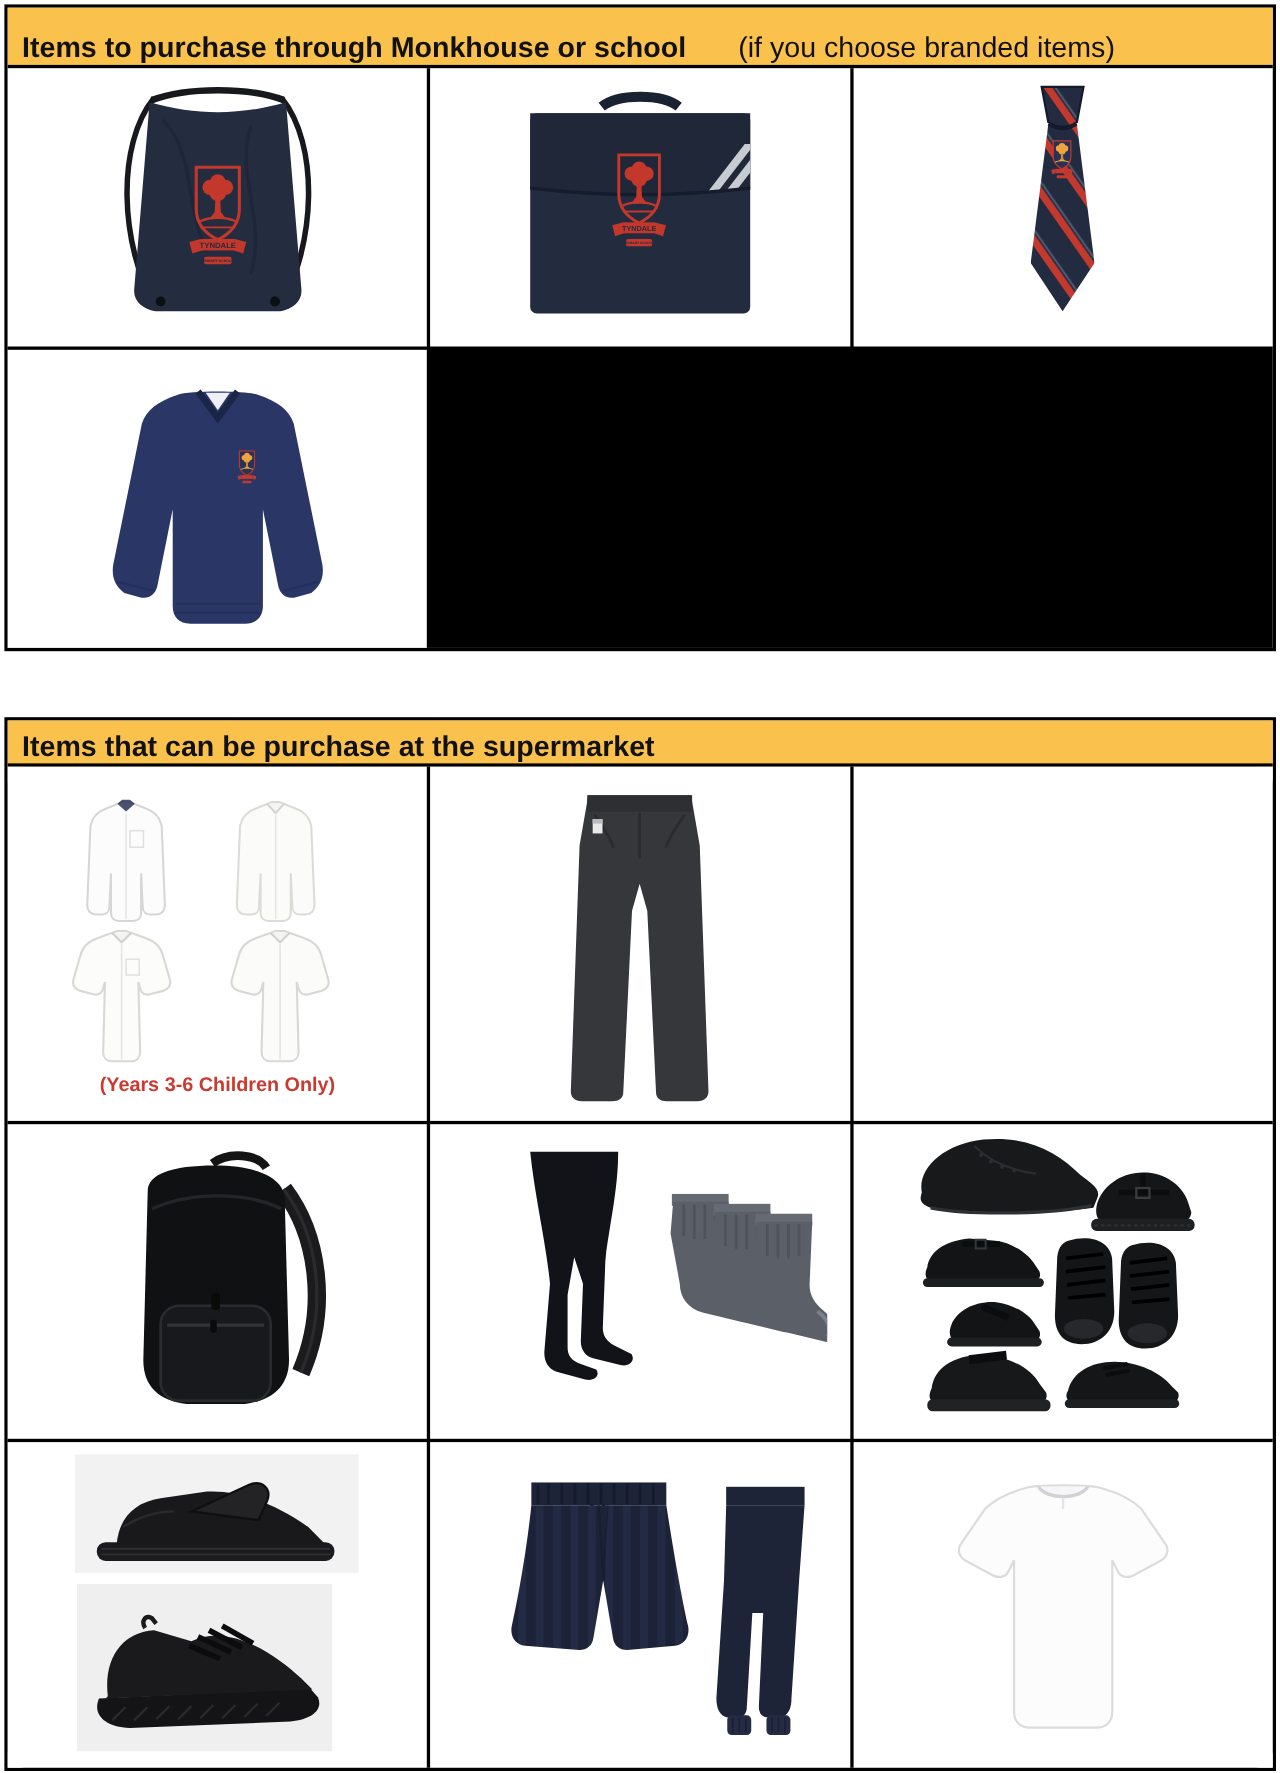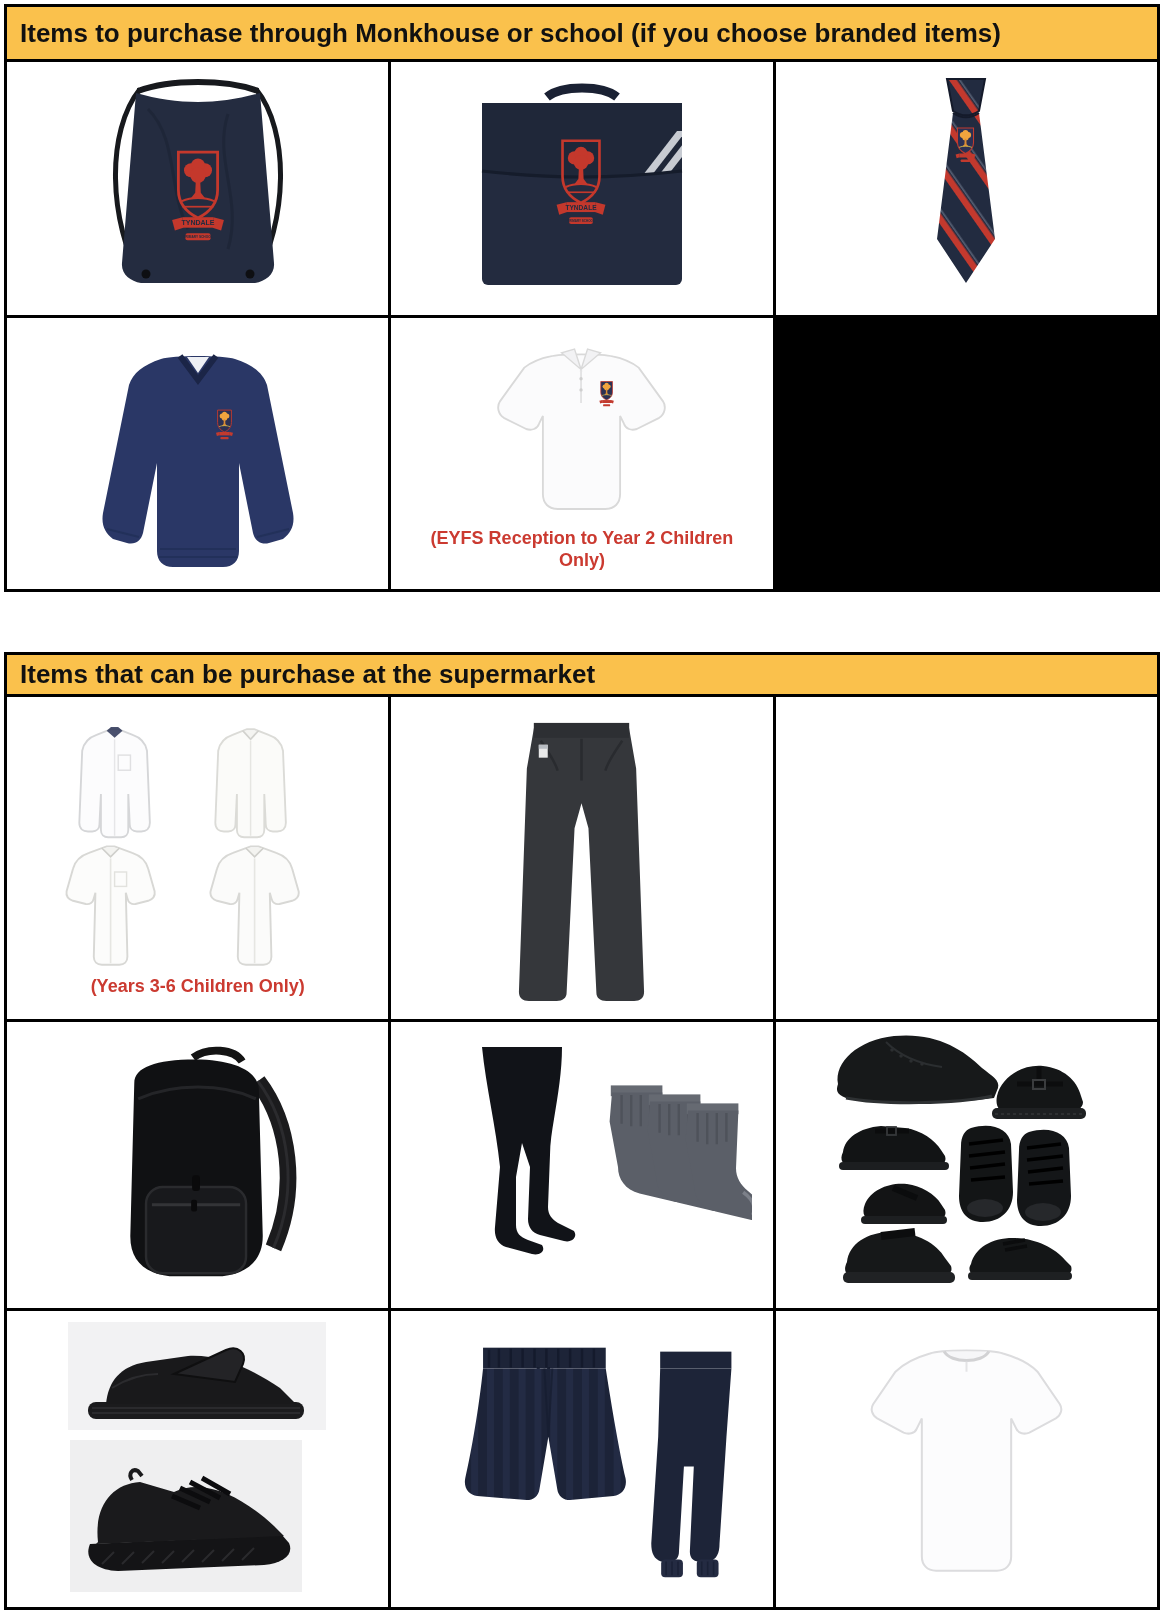--- a/index.html
+++ b/index.html
@@ -1,21 +1,21 @@
 <!DOCTYPE html>
 <html style="--header-bg: #FAC14C; --caption-red: #CB3A30; --border: #000000;"><head>
 <meta charset="utf-8">
 <style>
   html,body{margin:0;padding:0;background:#fff;}
   body{width:1164px;height:1612px;font-family:"Liberation Sans",sans-serif;overflow:hidden;}
   .uniform-table{margin:4px 4px 0 4px;border:3px solid var(--border,#000);}
   .tbl-header{background:var(--header-bg,#FAC14C);border-bottom:3px solid var(--border,#000);
-    display:flex;align-items:center;padding:0 13px;font-size:26px;color:#111;}
+    display:flex;align-items:flex-end;padding:0 13px;font-size:26px;color:#111;gap:40px;}
   .tbl-header .t-bold{font-weight:bold;}
-  .tbl-header .t-normal{font-weight:bold;white-space:pre-wrap;}
+  .tbl-header .t-normal{font-weight:normal;white-space:pre-wrap;}
   #table1 .tbl-header{height:52px;}
   #table2{margin-top:60px;}
   #table2 .tbl-header{height:39px;}
   .grid{display:grid;grid-template-columns:1fr 1fr 1fr;gap:3px;background:var(--border,#000);}
   #grid1{grid-template-rows:253px 271px;}
   #grid2{grid-template-rows:322px 286px 296px;border-radius:16px;}
   .cell{background:#fff;display:flex;flex-direction:column;align-items:center;justify-content:center;overflow:hidden;}
   .caption{color:var(--caption-red,#CB3A30);font-weight:bold;font-size:18px;line-height:1.22;
     text-align:center;margin-top:6px;padding:0 18px;}
   svg{display:block;}
@@ -151,32 +151,20 @@
         <path d="M78 26 C60 32 50 40 46 52 L20 180 C18 192 22 200 30 206 L44 210 C52 212 58 208 60 200 L74 130 L74 218 C74 228 80 234 90 234 L140 234 C150 234 156 228 156 218 L156 130 L170 200 C172 208 178 212 186 210 L200 206 C208 200 212 192 210 180 L184 52 C180 40 170 32 152 26 C140 22 90 22 78 26 Z" fill="#2A3766"></path>
         <path d="M104 24 L115 40 L126 24 Z" fill="#EEF0F4"></path>
         <path d="M97 23 L115 47 L133 23" stroke="#1B2547" stroke-width="6" fill="none"></path>
         <path d="M76 224 H154 M77 216 H153" stroke="#22305A" stroke-width="2" fill="none"></path>
         <path d="M24 196 L56 204 M174 204 L206 196" stroke="#22305A" stroke-width="2" fill="none"></path>
         <use href="#crest-color" x="130" y="76" width="23" height="33"></use>
       </svg>
     </div>
 
 
-    <div class="cell">
-      <svg width="235" height="186" viewBox="0 0 235 200">
-        <path d="M84 22 C74 24 64 28 56 34 L30 70 C26 76 28 84 34 88 L58 100 C64 102 70 100 72 94 L76 86 L76 170 C76 180 82 186 92 186 L143 186 C153 186 159 180 159 170 L159 86 L163 94 C165 100 171 102 177 100 L201 88 C207 84 209 76 205 70 L179 34 C171 28 161 24 151 22 C140 19 95 19 84 22 Z" fill="#FBFBFC" stroke="#D9D9D9" stroke-width="2"></path>
-        <path d="M96 18 L117 36 L110 14 Z" fill="#F2F2F4" stroke="#D9D9D9" stroke-width="1.5"></path>
-        <path d="M138 18 L117 36 L124 14 Z" fill="#F2F2F4" stroke="#D9D9D9" stroke-width="1.5"></path>
-        <path d="M117 36 V72" stroke="#E2E2E4" stroke-width="2"></path>
-        <circle cx="117" cy="46" r="1.8" fill="#CFCFCF"></circle>
-          <circle cx="117" cy="58" r="1.8" fill="#CFCFCF"></circle>
-        <use href="#crest-color" x="134" y="48" width="21" height="30"></use>
-      </svg>
-      <div class="caption">(EYFS Reception to Year 2 Children Only)</div>
-    </div>
 
   </div>
 </div>
 
 <div class="uniform-table" id="table2">
   <div class="tbl-header">
     <span class="t-bold">Items that can be purchase at the supermarket</span>
   </div>
   <div class="grid" id="grid2">
 

